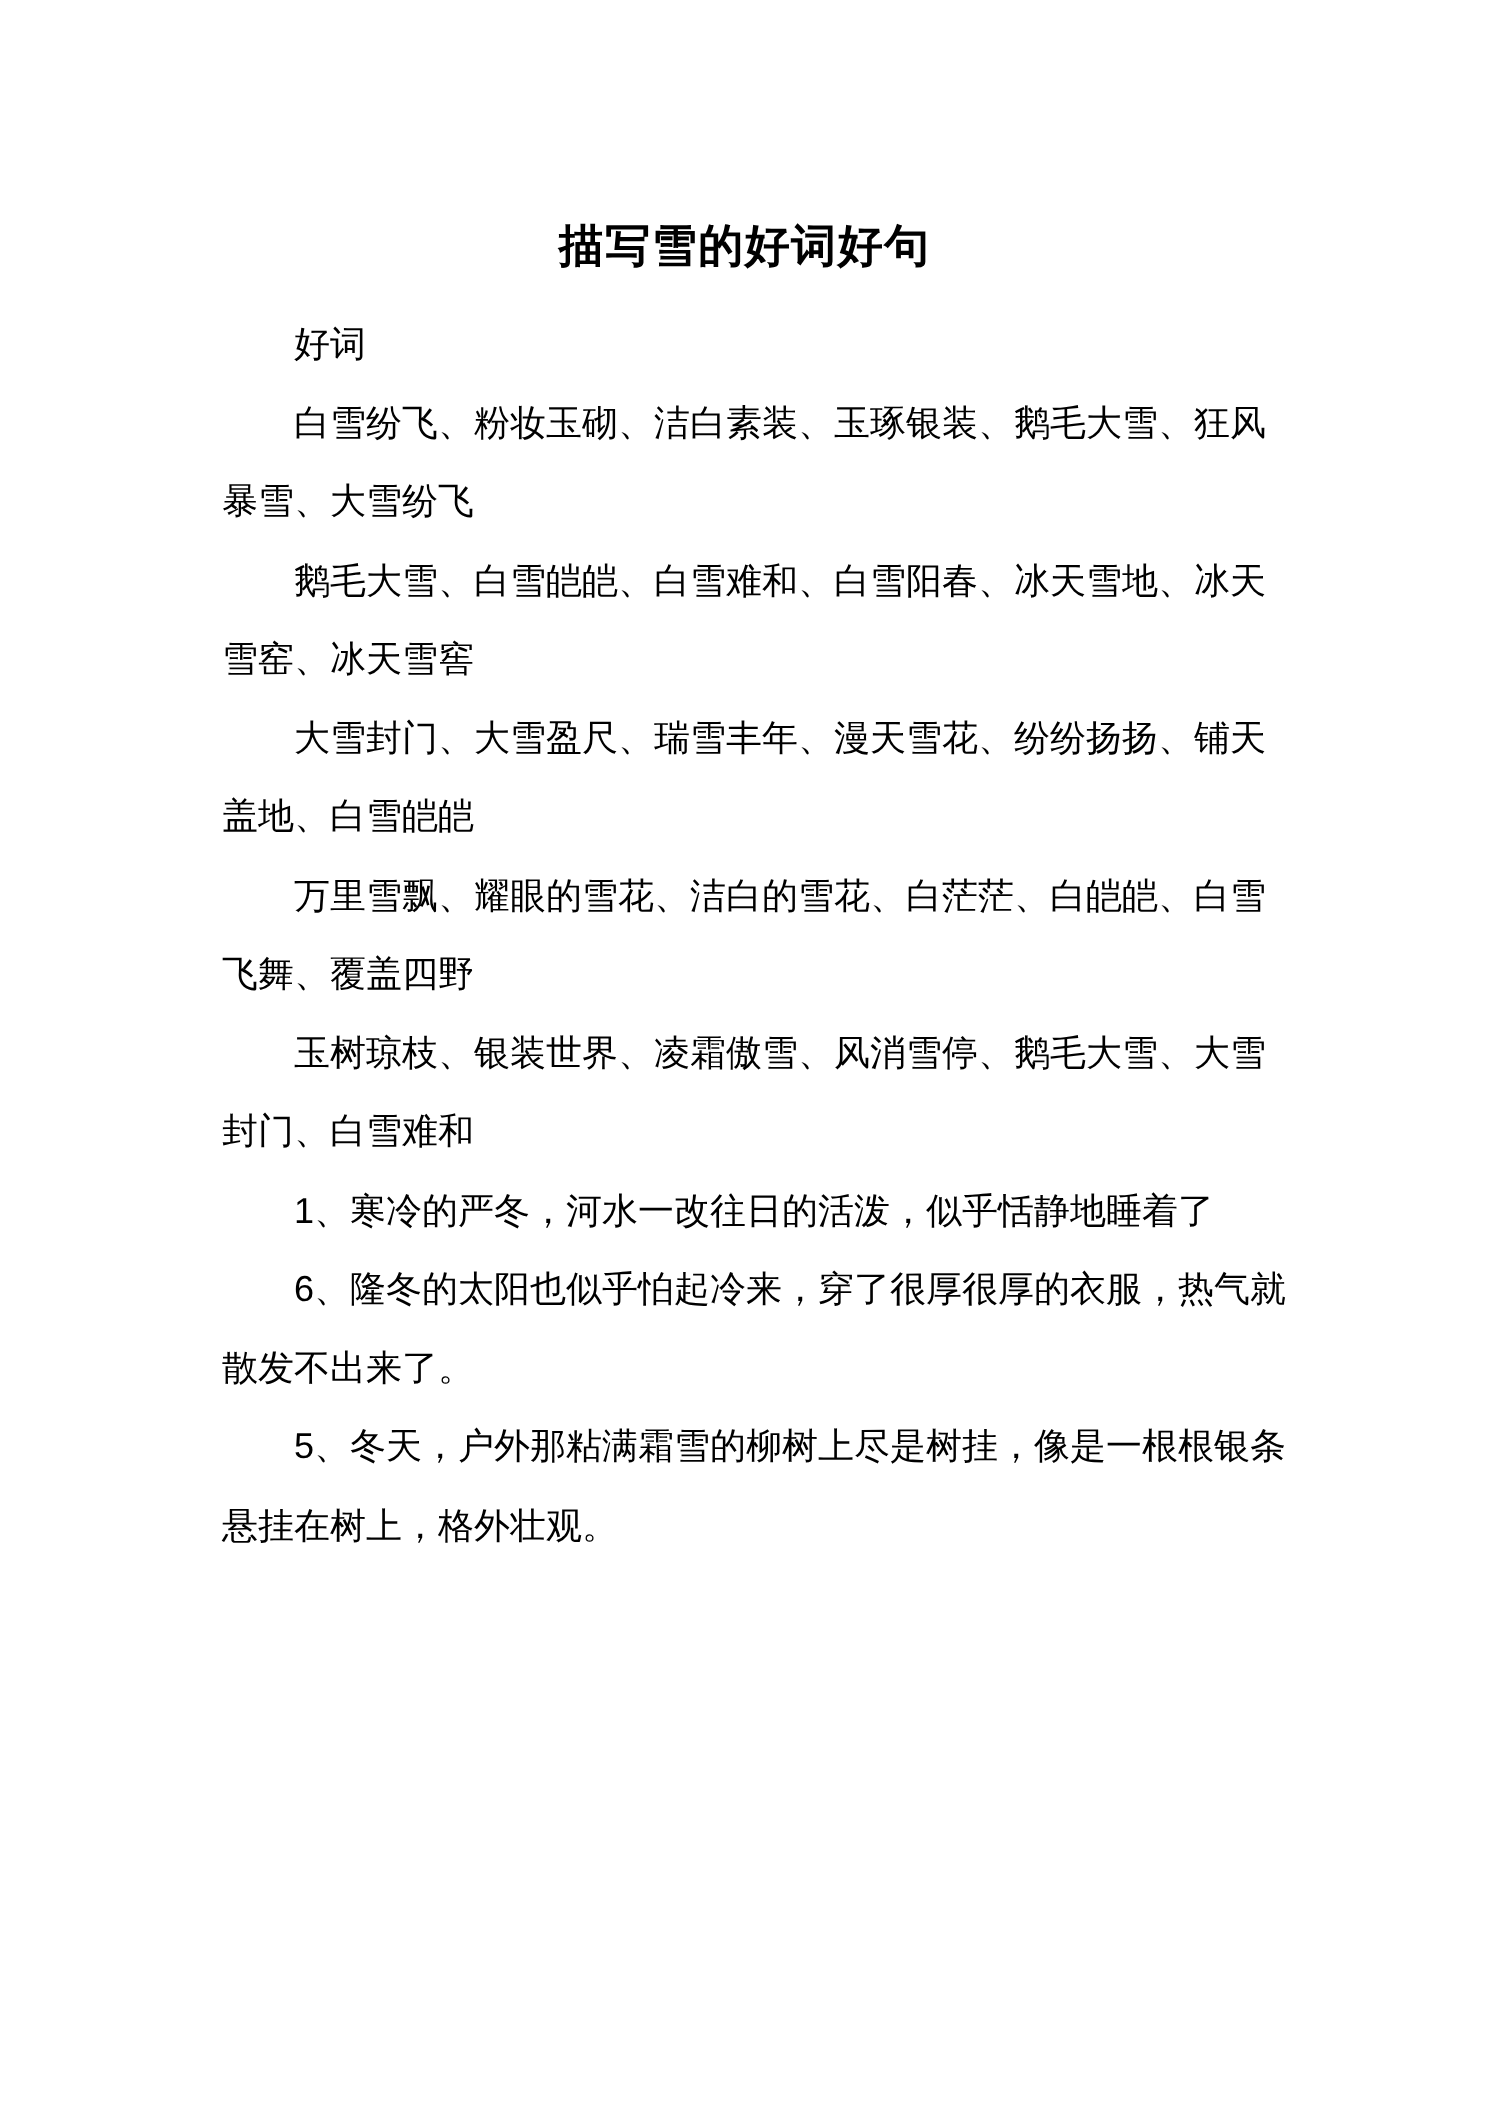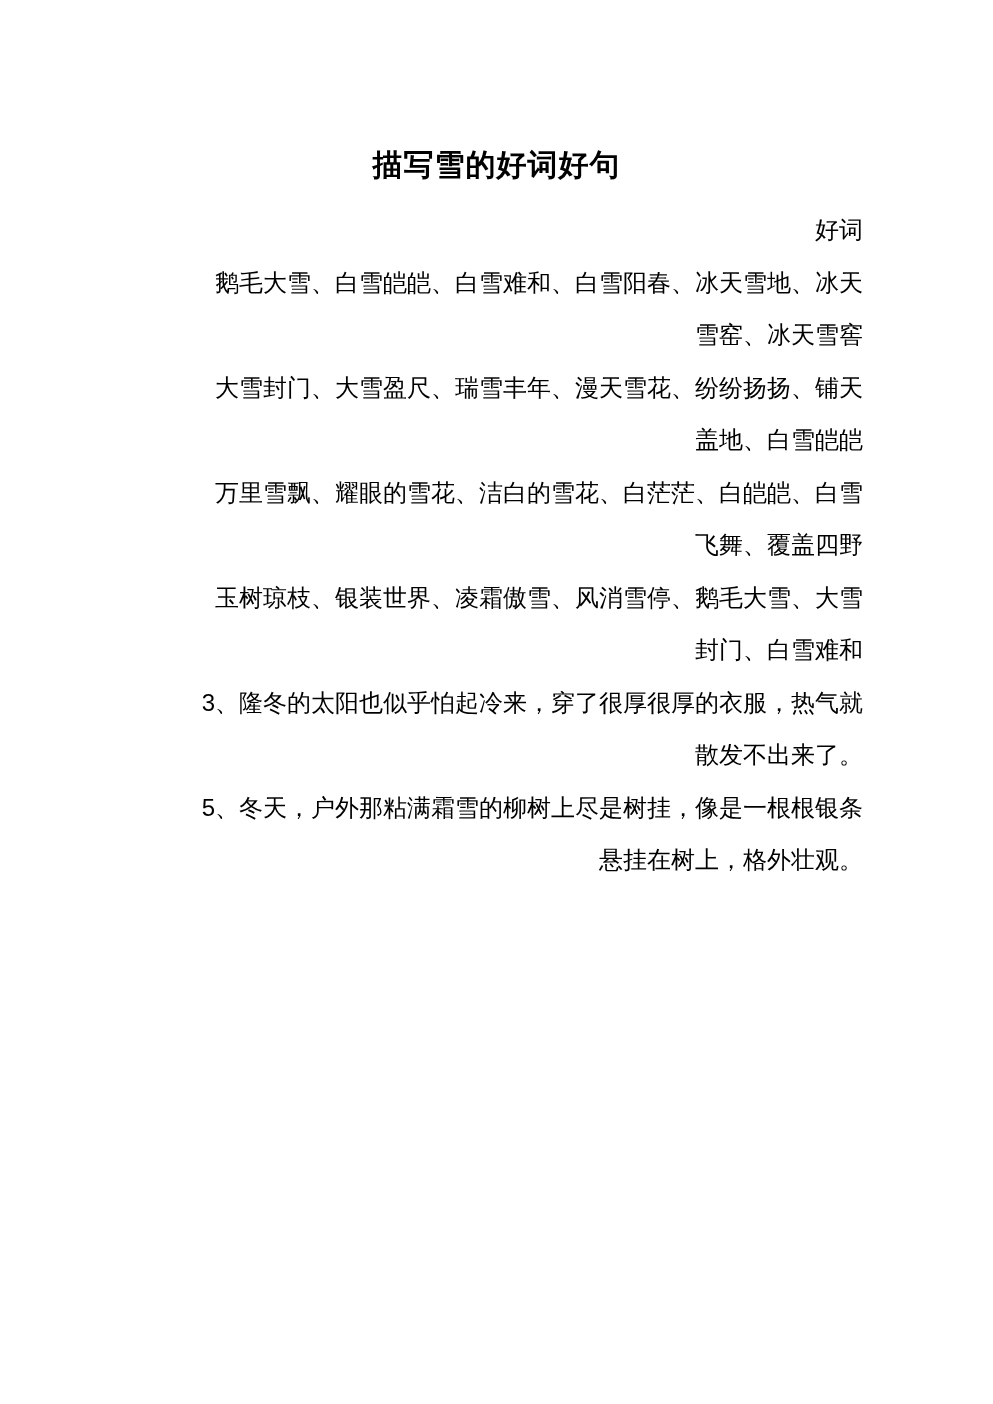--- a/index.html
+++ b/index.html
@@ -32,46 +32,47 @@
     font-size: 24px;
     line-height: 52.5px;
     text-align: left;
     word-break: break-all;
     overflow-wrap: break-word;
   }
   .doc-content p {
     margin: 0;
     padding: 0;
     text-indent: 2em;
-    text-align: right;
   }
 </style>
 </head>
 <body>
 
 <div class="page">
 
   <h1 class="doc-title">描写雪的好词好句</h1>
 
   <div class="doc-content">
 
     <p>好词</p>
 
+    <p>白雪纷飞、粉妆玉砌、洁白素装、玉琢银装、鹅毛大雪、狂风暴雪、大雪纷飞</p>
 
 
     <p>鹅毛大雪、白雪皑皑、白雪难和、白雪阳春、冰天雪地、冰天雪窑、冰天雪窖</p>
 
     <p>大雪封门、大雪盈尺、瑞雪丰年、漫天雪花、纷纷扬扬、铺天盖地、白雪皑皑</p>
 
     <p>万里雪飘、耀眼的雪花、洁白的雪花、白茫茫、白皑皑、白雪飞舞、覆盖四野</p>
 
     <p>玉树琼枝、银装世界、凌霜傲雪、风消雪停、鹅毛大雪、大雪封门、白雪难和</p>
 
 
+    <p>1、寒冷的严冬，河水一改往日的活泼，似乎恬静地睡着了</p>
 
 
-    <p>3、隆冬的太阳也似乎怕起冷来，穿了很厚很厚的衣服，热气就散发不出来了。</p>
+    <p>6、隆冬的太阳也似乎怕起冷来，穿了很厚很厚的衣服，热气就散发不出来了。</p>
 
     <p>5、冬天，户外那粘满霜雪的柳树上尽是树挂，像是一根根银条悬挂在树上，格外壮观。</p>
 
   </div>
 
 </div>
 
 </body></html>

